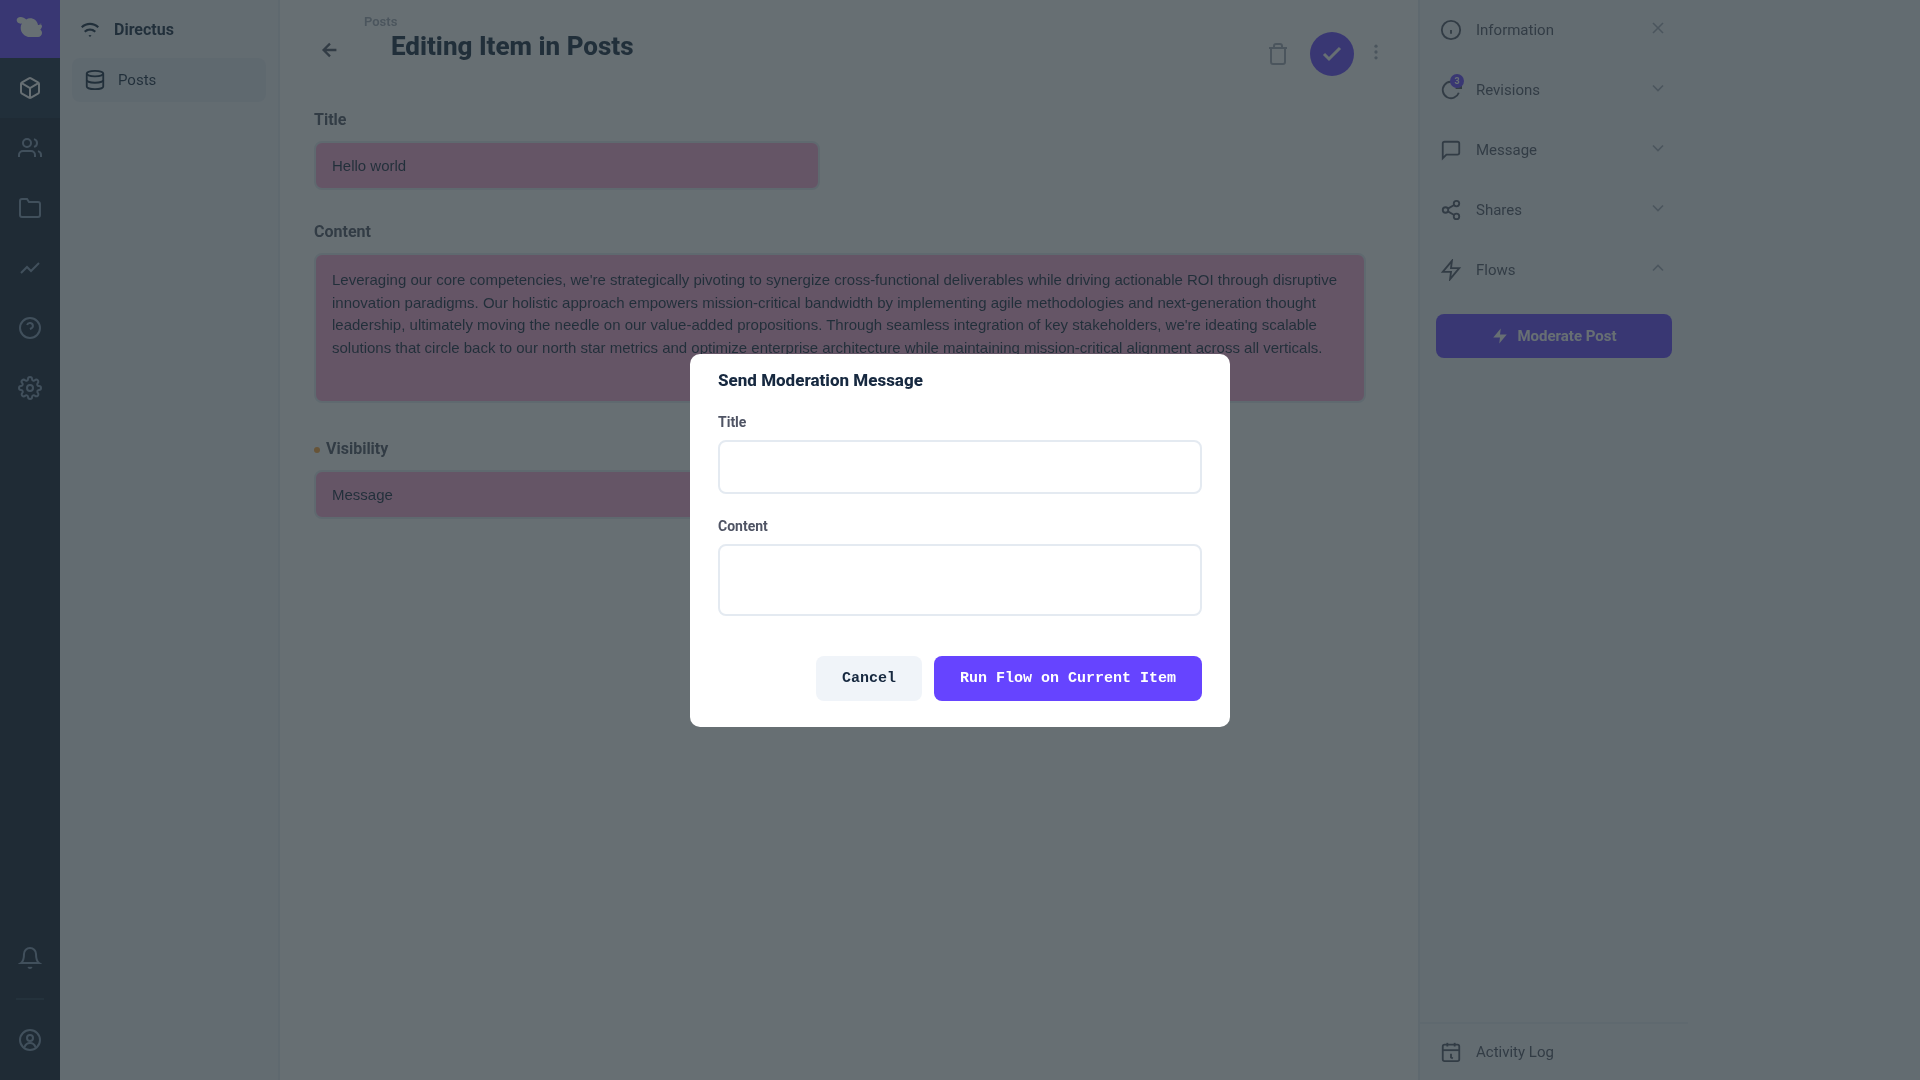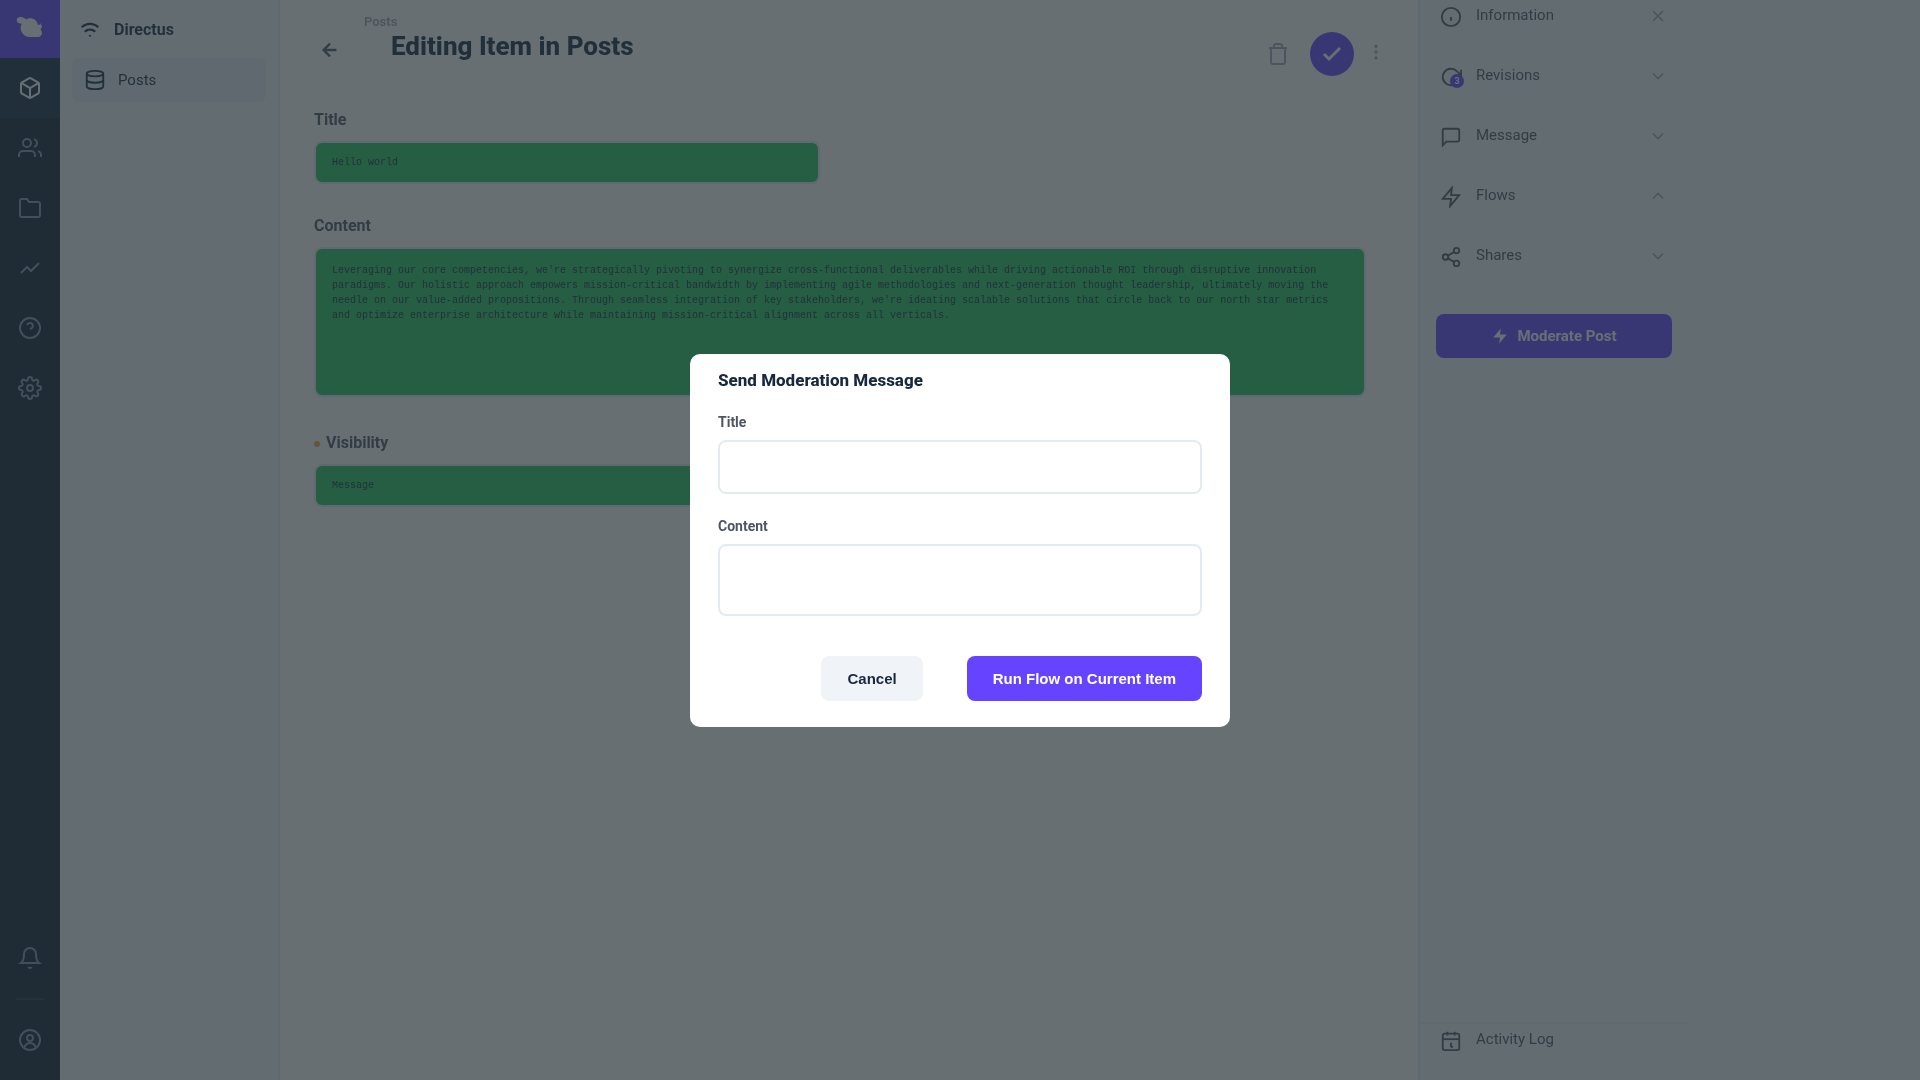--- a/index.html
+++ b/index.html
@@ -135,46 +135,46 @@
   .field-group { margin-bottom: 32px; }
   .field-label {
     font-size: 16px; font-weight: 700; color: #4f5464; margin-bottom: 12px;
     display: flex; align-items: center; gap: 4px;
   }
   .field-label .dot { width:6px;height:6px;background:#ffa439;border-radius:50%;display:inline-block;margin-right:2px; position:relative; top:1px;}
   .input, .textarea, .select {
     width: 100%;
     border: 2px solid #e4eaf1;
     border-radius: 8px;
-    font-size: 10px;
-    font-family: Liberation Mono, monospace;
+    font-size: 15px;
+    font-family: Liberation Sans, sans-serif;
     padding: 14px 16px;
     color: var(--text-dark);
-    background: #22c55e;
+    background: #f9a8d4;
   }
   .textarea { min-height: 150px; resize: none; line-height: 1.5; }
   .half { display:grid; grid-template-columns: 1fr 1fr; gap: 40px; }
 
   .select-wrapper { position: relative; }
   .select-wrapper .chevron {
     position: absolute; right: 16px; top: 50%; transform: translateY(-50%);
     pointer-events: none; color: var(--text-gray);
   }
   .select { appearance: none; cursor: pointer; }
 
   
   .right-sidebar {
     background: var(--sidebar-bg);
     border-left: 2px solid var(--border-gray);
     display: flex; flex-direction: column;
   }
   .rs-row {
     height: 60px;
-    display: flex; 
-    padding: 6px 20px;
+    display: flex; align-items: center;
+    padding: 0 20px;
     gap: 14px;
     font-size: 15px;
     color: var(--text-gray);
     cursor: pointer;
     position: relative;
   }
   .rs-row svg.leading { width: 22px; height: 22px; }
   .rs-row .trailing { margin-left:auto; color: var(--text-light-gray); }
   .rs-row .trailing svg { width: 20px; height: 20px; }
   .rs-row.top { border-bottom: none; }
@@ -235,22 +235,21 @@
   .modal textarea.m-input { min-height: 58px; resize: none; }
   .modal-actions {
     display: flex; justify-content: flex-end; gap: 12px; margin-top: 36px;
   }
   .btn {
     border: none;
     border-radius: 8px;
     font-size: 15px; font-weight: 700;
     padding: 14px 26px;
     cursor: pointer;
-    font-family: Liberation Sans, sans-serif;
-    margin-left: 32px;
+    font-family: Liberation Mono, monospace;
   }
   .btn.secondary { background: #f0f4f9; color: #172940; }
   .btn.primary { background: var(--primary); color: #fff; }
 
 </style>
 </head>
 <body>
 
 <div class="app">
 
@@ -429,38 +428,38 @@
       <svg class="leading" viewBox="0 0 24 24" fill="none" stroke="currentColor" stroke-width="2">
           <path d="M21 15a2 2 0 0 1-2 2H7l-4 4V5a2 2 0 0 1 2-2h14a2 2 0 0 1 2 2z"></path>
         </svg>
       <span>Message</span>
       <span class="trailing"><svg viewBox="0 0 24 24" fill="none" stroke="currentColor" stroke-width="2">
             <polyline points="6 9 12 15 18 9"></polyline>
           </svg></span>
     </div>
     <div class="rs-row">
       <svg class="leading" viewBox="0 0 24 24" fill="none" stroke="currentColor" stroke-width="2">
-          <polygon points="13 2 3 14 12 14 11 22 21 10 12 10 13 2"></polygon>
-        </svg>
-      <span>Flows</span>
-      <span class="trailing"><svg viewBox="0 0 24 24" fill="none" stroke="currentColor" stroke-width="2">
-            <polyline points="18 15 12 9 6 15"></polyline>
-          </svg></span>
-    </div>
-    <div class="rs-row">
-      <svg class="leading" viewBox="0 0 24 24" fill="none" stroke="currentColor" stroke-width="2">
           <circle cx="18" cy="5" r="3"></circle>
           <circle cx="6" cy="12" r="3"></circle>
           <circle cx="18" cy="19" r="3"></circle>
           <line x1="8.59" y1="13.51" x2="15.42" y2="17.49"></line>
           <line x1="15.41" y1="6.51" x2="8.59" y2="10.49"></line>
         </svg>
       <span>Shares</span>
       <span class="trailing"><svg viewBox="0 0 24 24" fill="none" stroke="currentColor" stroke-width="2">
             <polyline points="6 9 12 15 18 9"></polyline>
+          </svg></span>
+    </div>
+    <div class="rs-row">
+      <svg class="leading" viewBox="0 0 24 24" fill="none" stroke="currentColor" stroke-width="2">
+          <polygon points="13 2 3 14 12 14 11 22 21 10 12 10 13 2"></polygon>
+        </svg>
+      <span>Flows</span>
+      <span class="trailing"><svg viewBox="0 0 24 24" fill="none" stroke="currentColor" stroke-width="2">
+            <polyline points="18 15 12 9 6 15"></polyline>
           </svg></span>
     </div>
     <div class="rs-flow-button">
       <svg viewBox="0 0 24 24" fill="currentColor">
           <polygon points="13 2 3 14 12 14 11 22 21 10 12 10 13 2"></polygon>
         </svg>
       <span>Moderate Post</span>
     </div>
 
     <div class="rs-spacer"></div>

